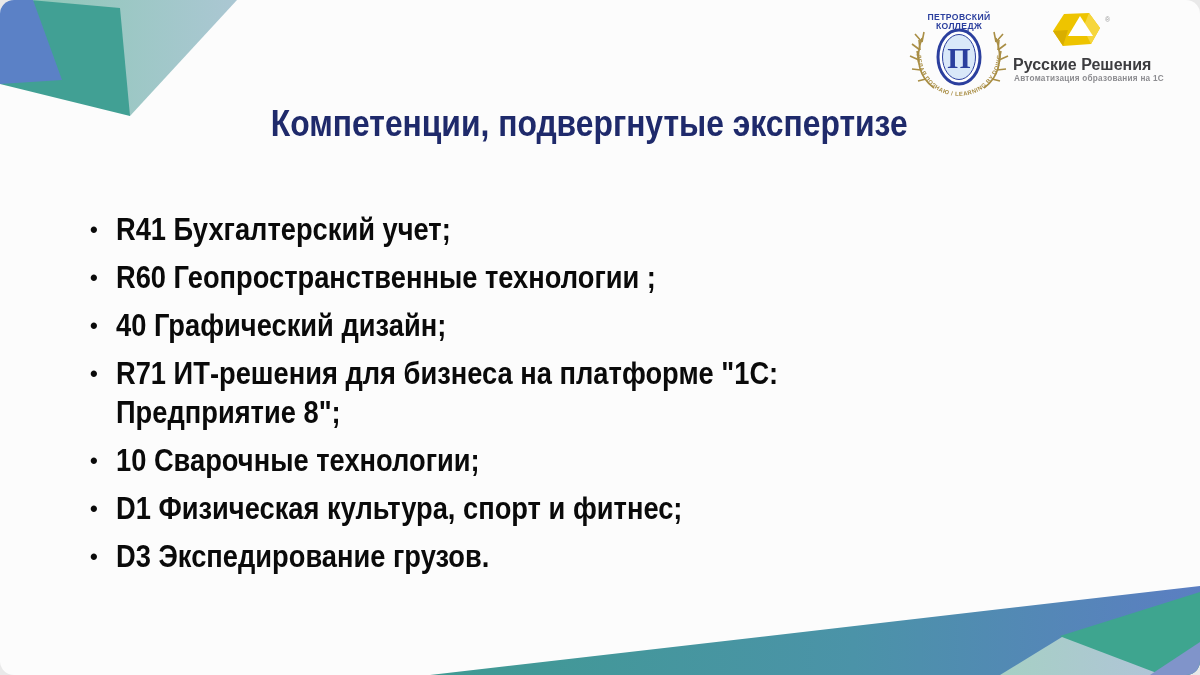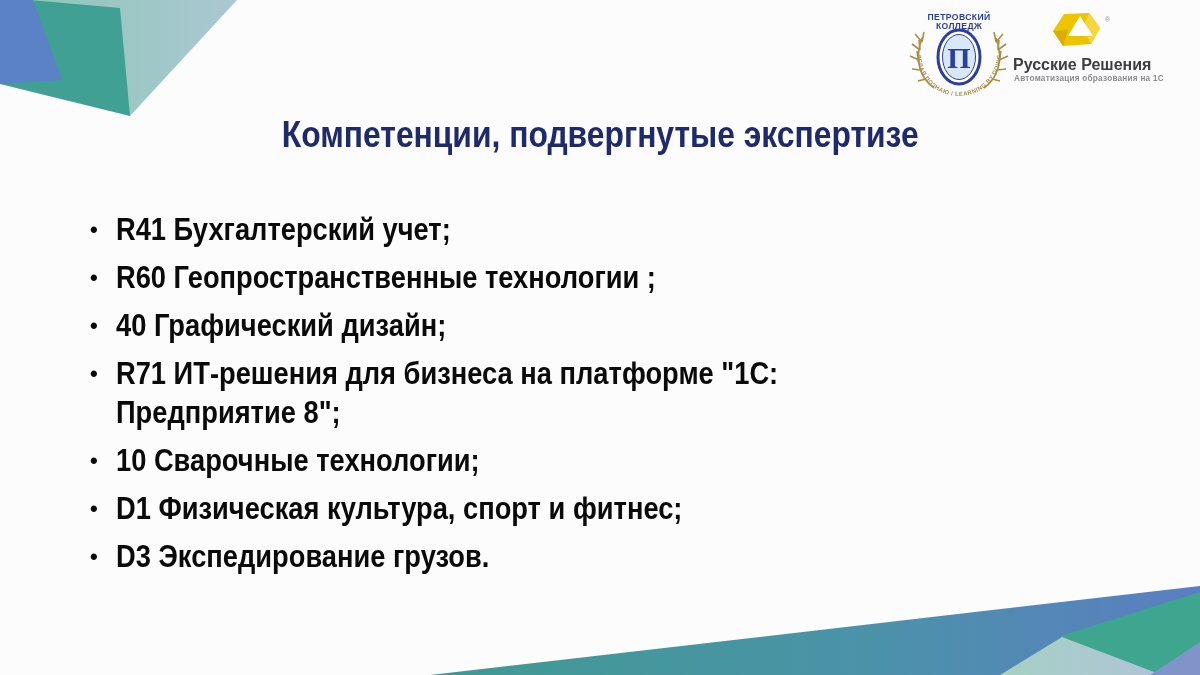--- a/index.html
+++ b/index.html
@@ -3,38 +3,38 @@
 <meta charset="utf-8">
 <style>
   html,body{margin:0;padding:0;}
   body{
     width:1200px;height:675px;overflow:hidden;
     font-family:"Liberation Sans",sans-serif;
     background:#e9e9e9;
   }
   .slide{
     position:relative;width:1200px;height:675px;
-    background:#fcfcfc;overflow:hidden;
+    background:#fcfcfc;overflow:hidden;border-radius:14px;
   }
   svg.decor{
     position:absolute;left:0;top:0;width:1200px;height:675px;
     pointer-events:none;
   }
   
   .logo-college{position:absolute;left:900px;top:8px;width:120px;height:88px;}
   .logo-rr{position:absolute;left:1005px;top:8px;width:185px;height:84px;}
   .college-name{font-family:"Liberation Sans",sans-serif;font-weight:bold;fill:#2b3f9e;font-size:8.6px;letter-spacing:0.4px;}
   .college-monogram{font-family:"Liberation Serif",serif;font-weight:bold;fill:#2b3f9e;font-size:30px;}
   .college-motto{font-family:"Liberation Sans",sans-serif;font-weight:bold;fill:#a98e45;font-size:5.9px;letter-spacing:0.45px;}
   .rr-title{font-family:"Liberation Sans",sans-serif;font-weight:bold;fill:#3d3d40;font-size:16px;}
   .rr-subtitle{font-family:"Liberation Sans",sans-serif;font-weight:bold;fill:#8c8c90;font-size:8.2px;letter-spacing:0.25px;}
   .rr-reg{font-family:"Liberation Sans",sans-serif;fill:#9a9a9a;font-size:7px;}
   
   .title{
-    position:absolute;left:30px;top:96px;width:1110px;margin:15px;
+    position:absolute;left:30px;top:96px;width:1110px;margin:4px;
     text-align:center;color:#1f2a6b;
     font-size:37px;font-weight:bold;line-height:47px;
   }
   .title-line span{
     display:inline-block;transform:scaleX(0.86);transform-origin:50% 50%;
     white-space:nowrap;
   }
   
   .bullets{
     position:absolute;left:90px;top:210px;width:1090px;

